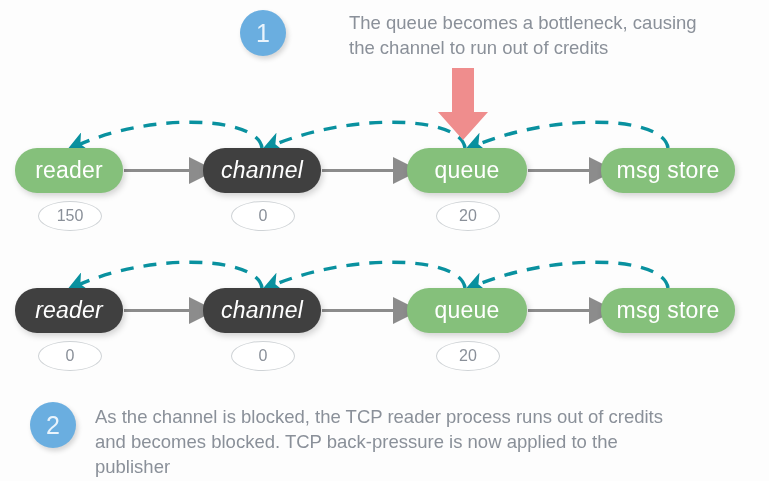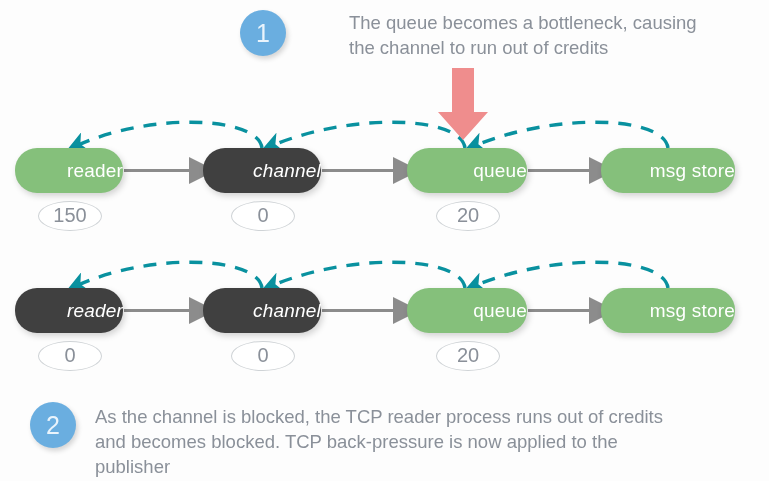--- a/index.html
+++ b/index.html
@@ -46,41 +46,41 @@
     z-index: 6;
     white-space: pre-line;
   }
 
   
   .node {
     position: absolute;
     height: 45px;
     border-radius: 22px;
     color: #ffffff;
-    font-size: 19px;
+    font-size: 23px;
     line-height: 45px;
-    text-align: right;
+    text-align: center;
     font-family: "Liberation Sans", sans-serif;
     box-shadow: 2px 3px 6px rgba(0,0,0,0.17);
     z-index: 4;
     letter-spacing: 0.2px;
   }
   .node.green  { background: #85c07b; }
   .node.yellow { background: #404040; font-style: italic; }
 
   
   .credit {
     position: absolute;
     width: 62px;
     height: 28px;
     border-radius: 50%;
     background: #ffffff;
     border: 1px solid #cfd3d6;
     color: #8a9099;
-    font-size: 20px;
+    font-size: 16px;
     line-height: 27px;
     text-align: center;
     font-family: "Liberation Sans", sans-serif;
     z-index: 4;
   }
 
   svg { overflow: visible; }
 </style>
 </head>
 <body>

